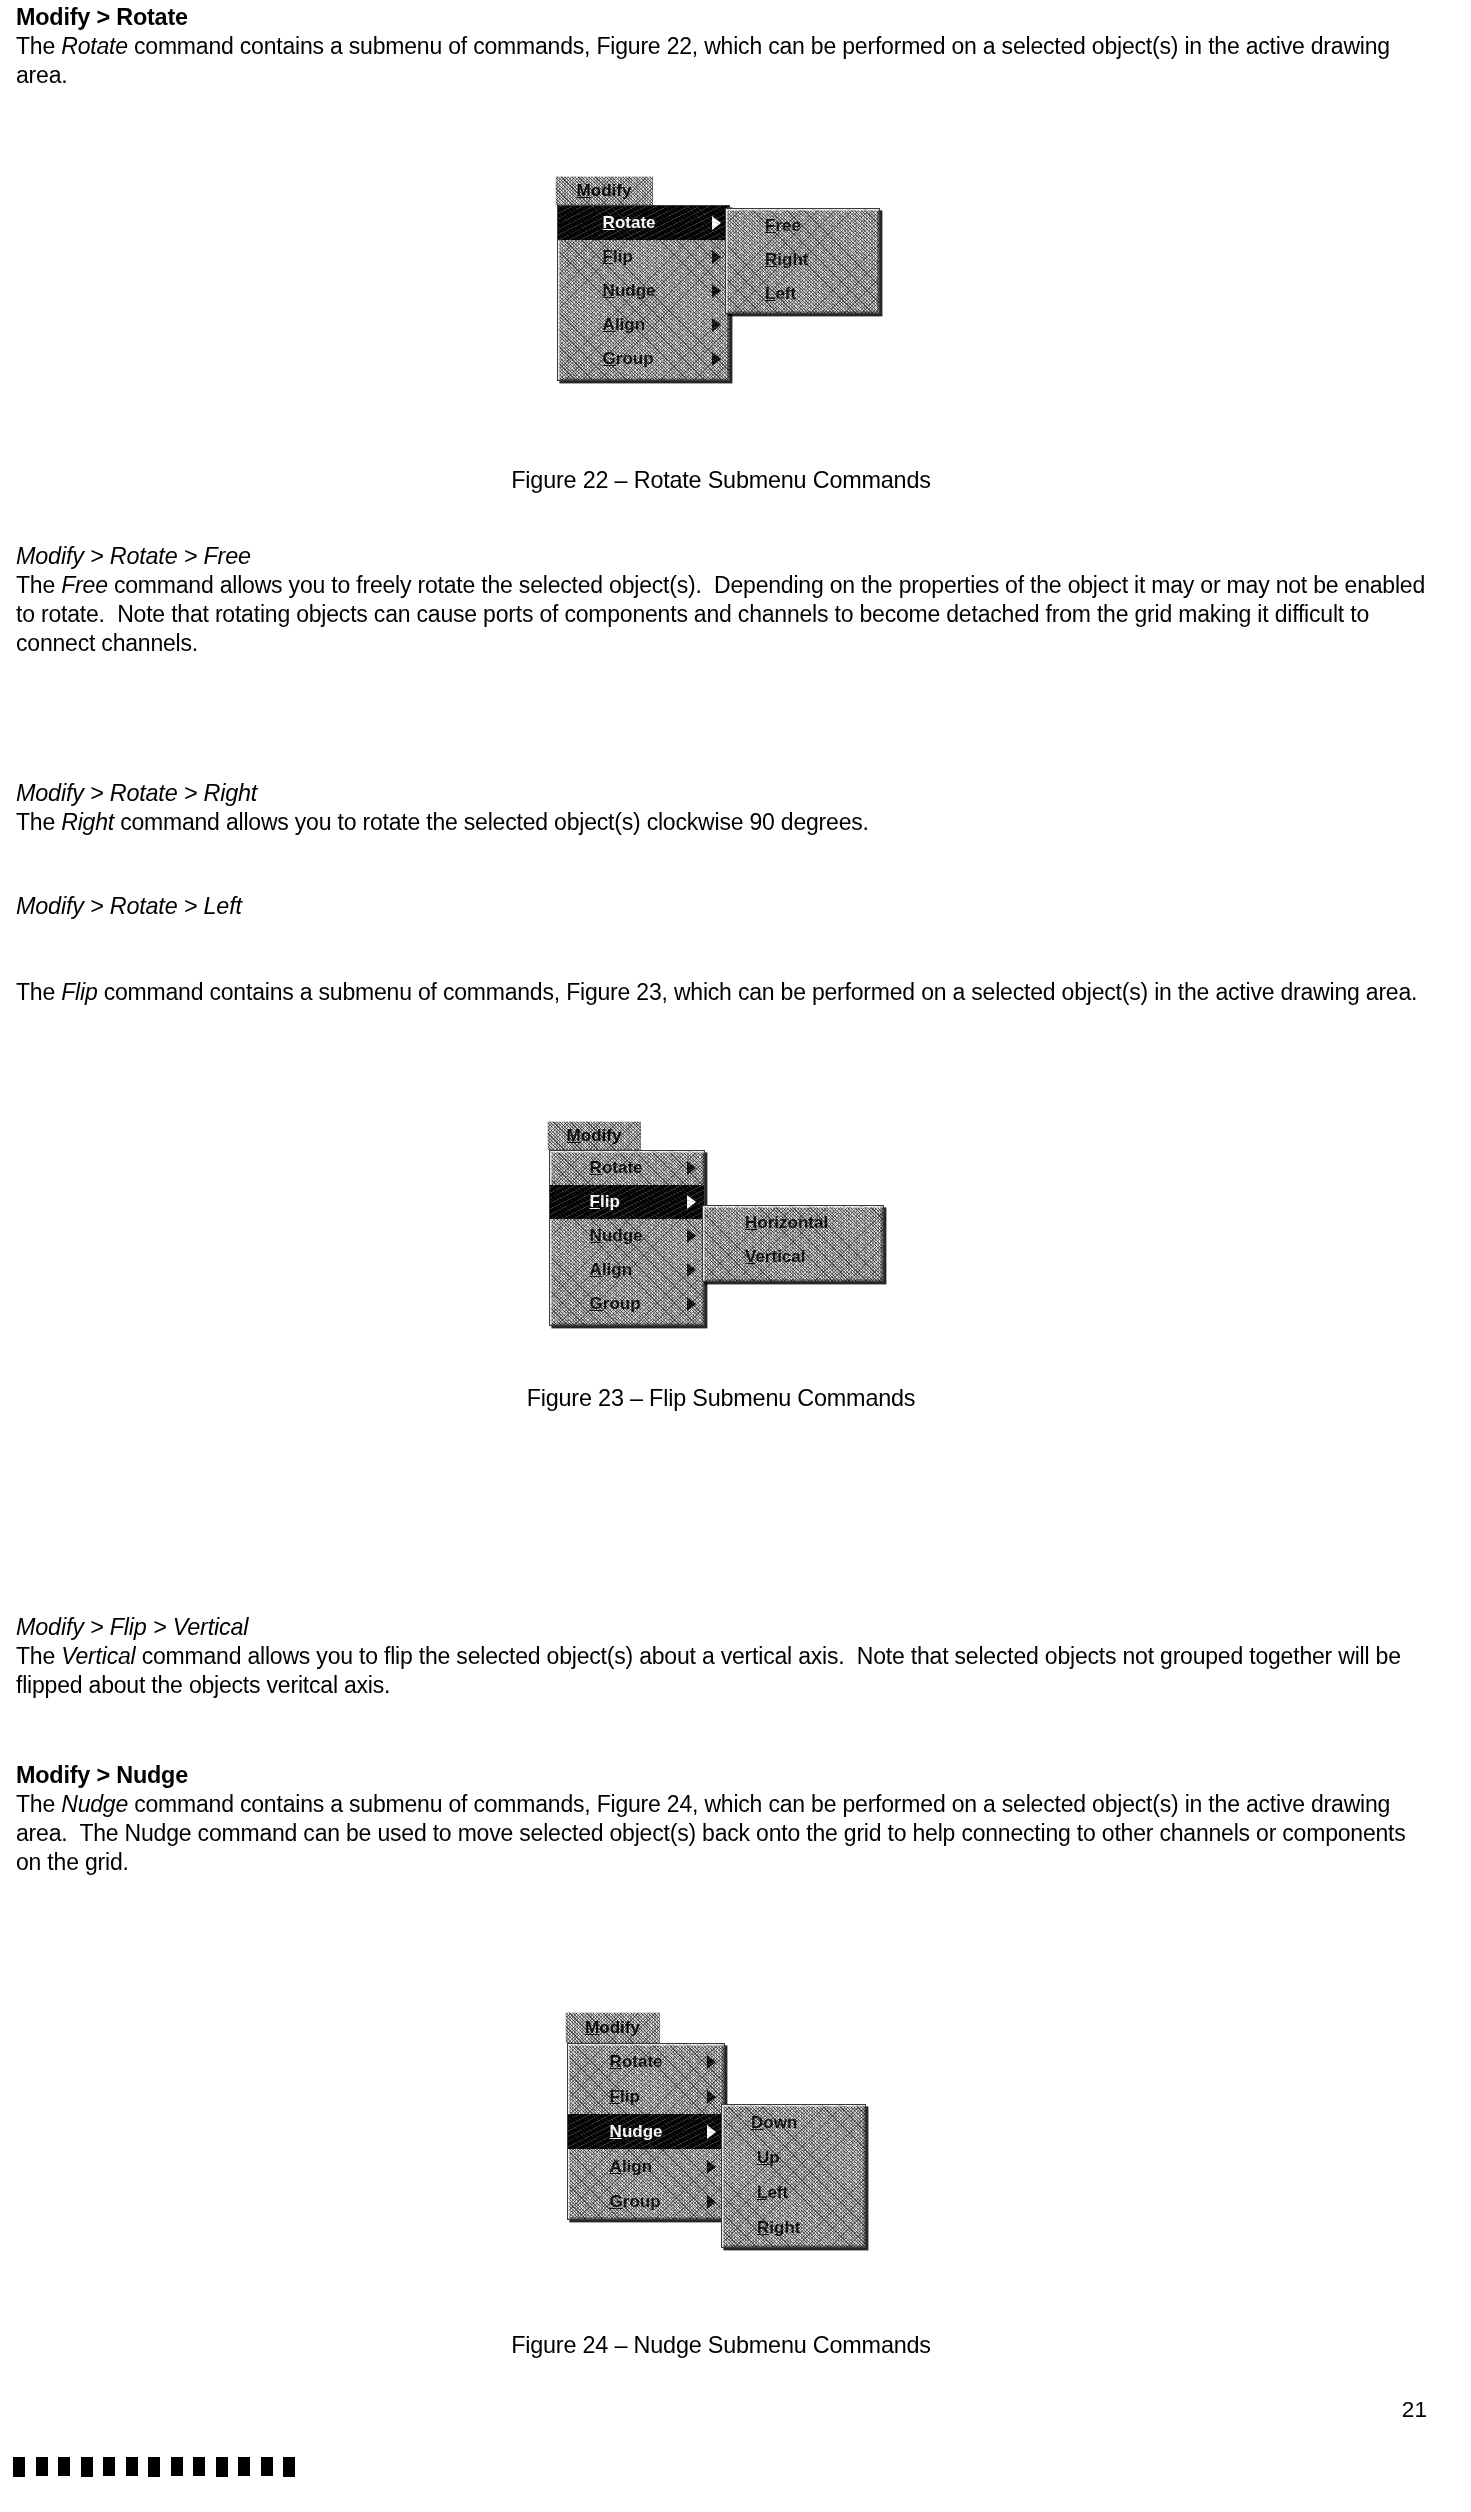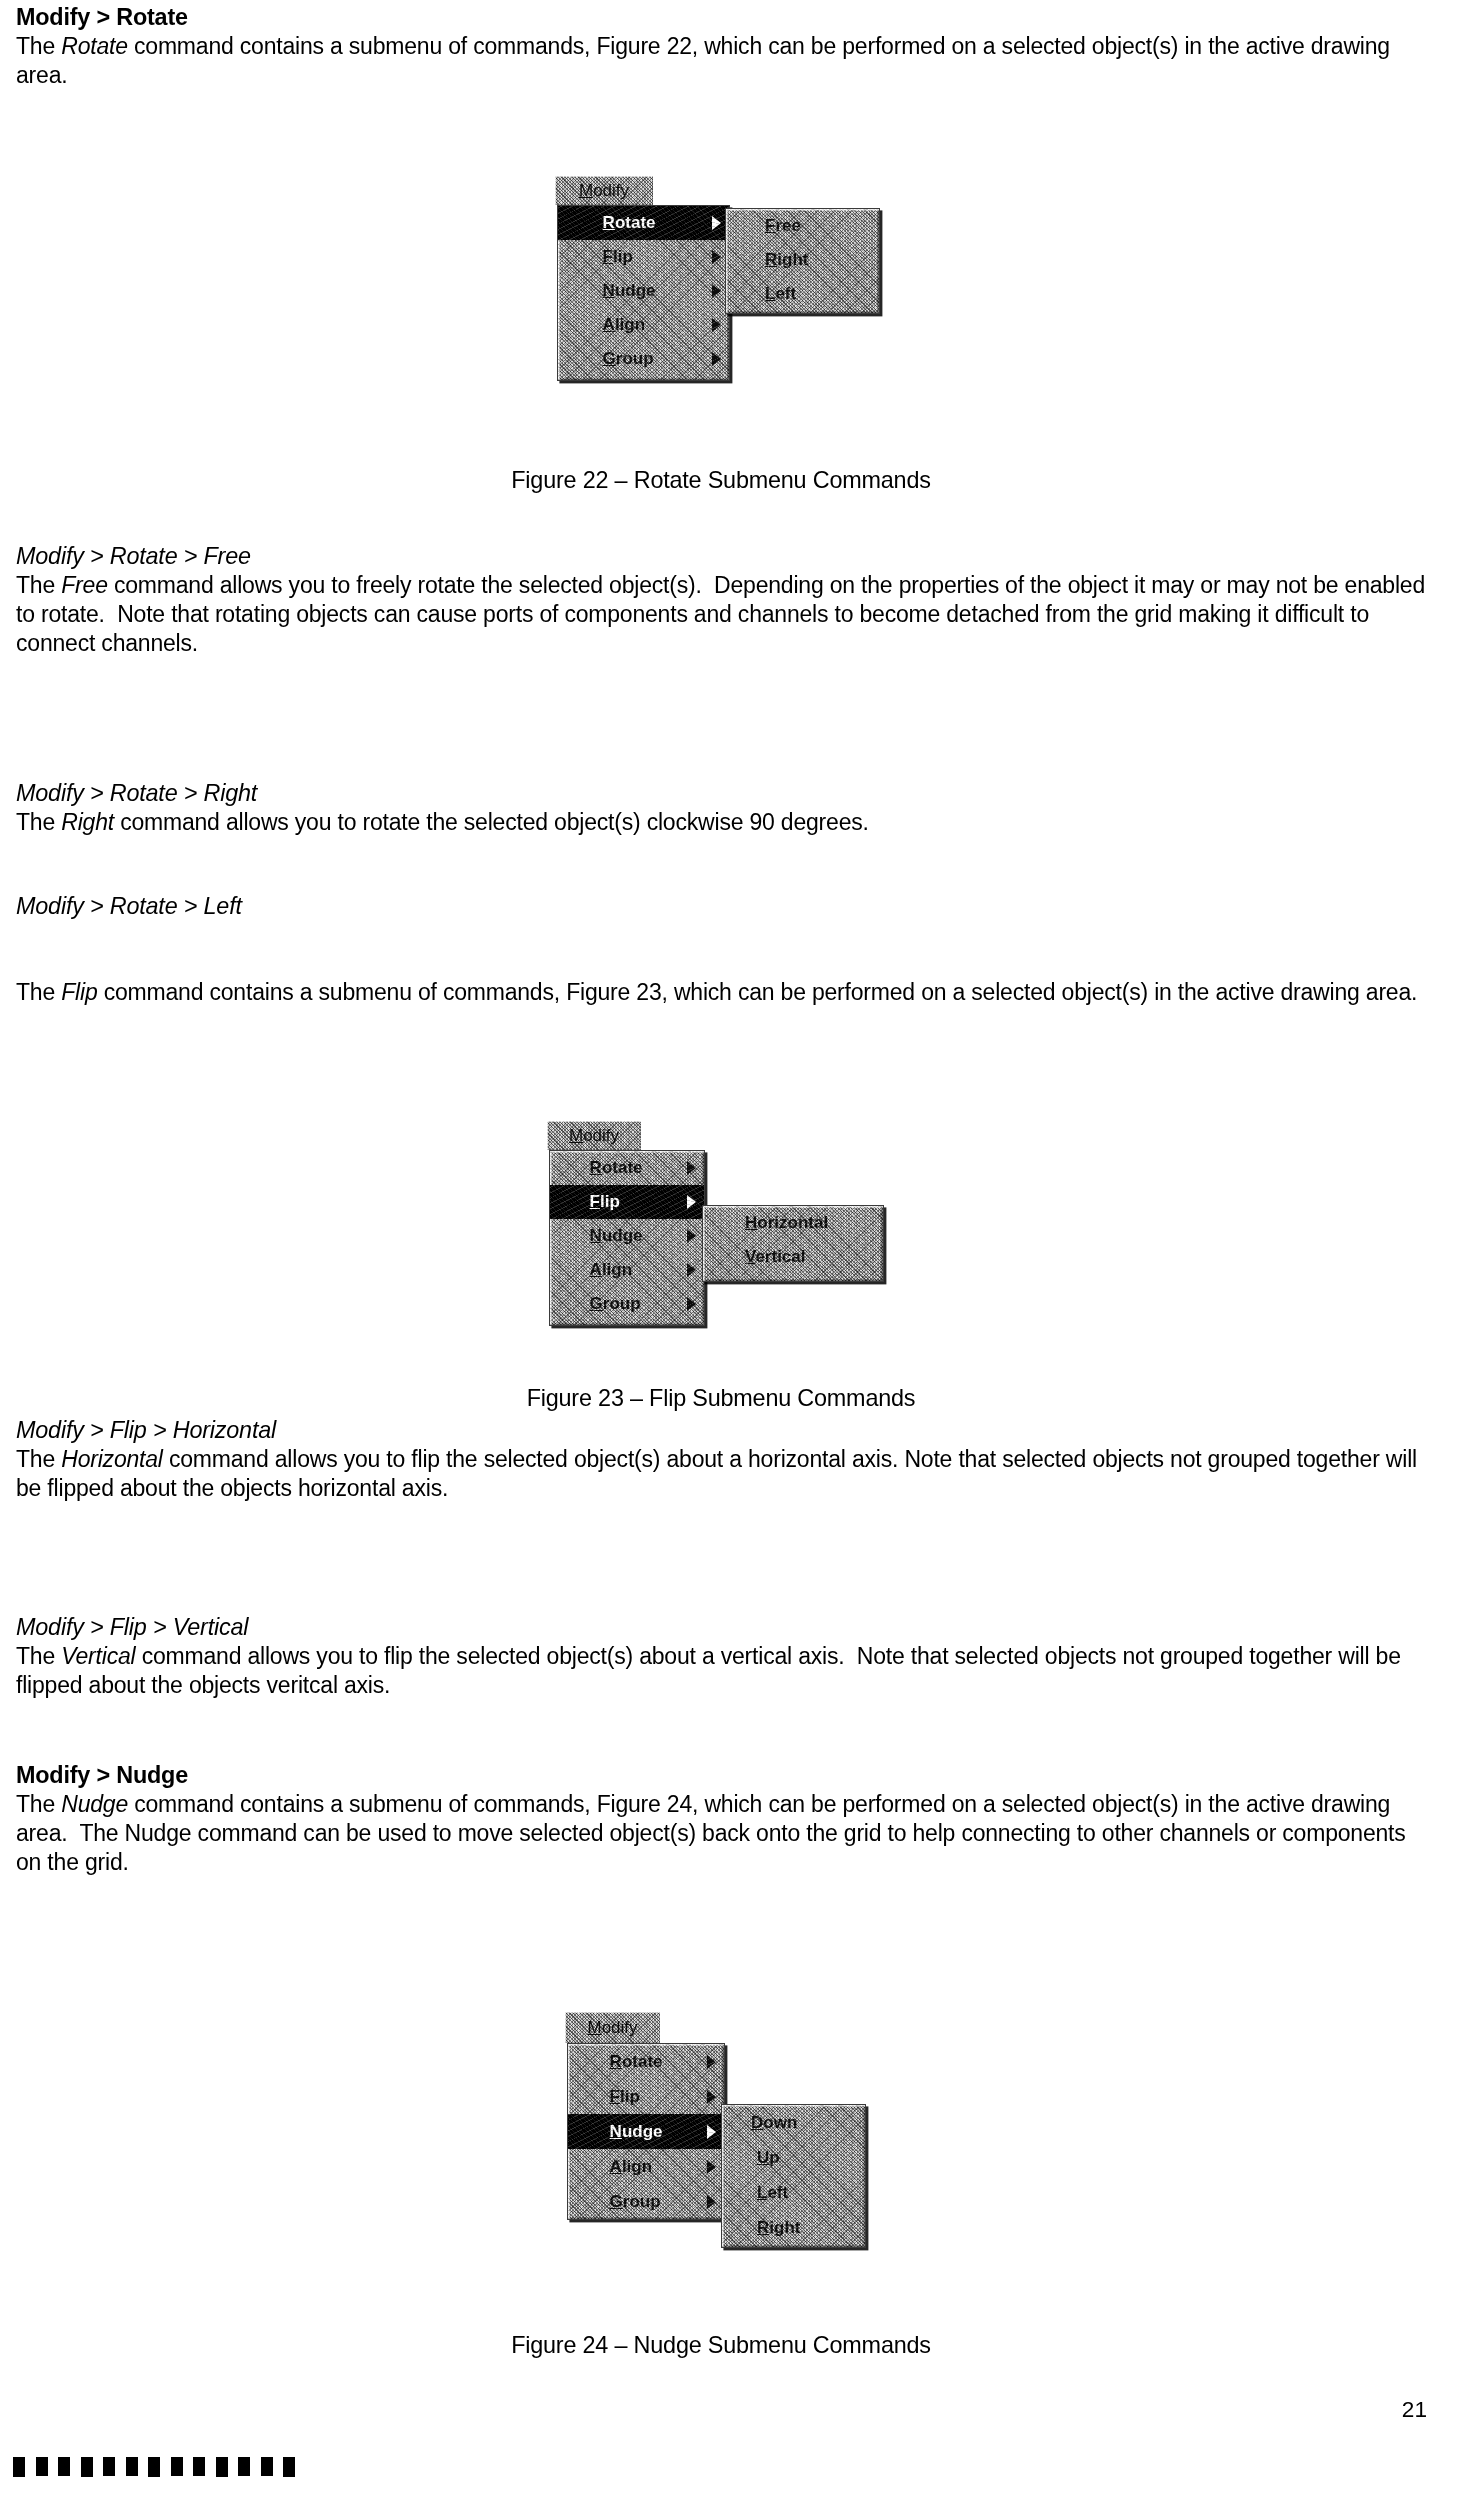--- a/index.html
+++ b/index.html
@@ -88,21 +88,21 @@
       repeating-linear-gradient(-45deg, rgba(0,0,0,0.40) 0 0.8px, rgba(255,255,255,0) 0.8px 2.4px),
       repeating-linear-gradient(90deg, rgba(255,255,255,0.55) 0 0.8px, rgba(0,0,0,0) 0.8px 1.6px);
   }
 
   .menubar-item {
     position: absolute;
     display: flex;
     align-items: center;
     justify-content: center;
     font-size: 17px;
-    font-weight: normal;
+    font-weight: bold;
     color: #0b0b0b;
     box-shadow: inset 0.8px 0.8px 0 rgba(255,255,255,0.85), inset -0.8px -0.8px 0 rgba(0,0,0,0.25);
   }
 
   .menupanel {
     position: absolute;
     box-shadow:
       inset 1.6px 1.6px 0 rgba(255,255,255,0.8),
       inset -1.6px -1.6px 0 rgba(0,0,0,0.45),
       2.4px 2.4px 0 rgba(0,0,0,0.85);
@@ -281,24 +281,20 @@
           <span class="mlabel"><span class="mn">V</span>ertical</span>
         </div>
         <div class="noise"></div>
       </div>
 
     </div>
   </div>
 
   <p class="caption txtcol" style="top:1384px;">Figure 23 – Flip Submenu Commands</p>
 
-  <div class="txtcol" style="top:1416px;">
-    <h4 class="subhead">Modify &gt; Flip &gt; Horizontal</h4>
-    <p class="body">The <i>Horizontal</i> command allows you to flip the selected object(s) about a horizontal axis. Note that selected objects not grouped together will be flipped about the objects horizontal axis.</p>
-  </div>
 
   <div class="txtcol" style="top:1613px;">
     <h4 class="subhead">Modify &gt; Flip &gt; Vertical</h4>
     <p class="body">The <i>Vertical</i> command allows you to flip the selected object(s) about a vertical axis.&nbsp; Note that selected objects not grouped together will be flipped about the objects veritcal axis.</p>
   </div>
 
   <div class="txtcol" style="top:1761px;">
     <h3 class="head">Modify &gt; Nudge</h3>
     <p class="body">The <i>Nudge</i> command contains a submenu of commands, Figure 24, which can be performed on a selected object(s) in the active drawing area.&nbsp; The Nudge command can be used to move selected object(s) back onto the grid to help connecting to other channels or components on the grid.</p>
   </div>

